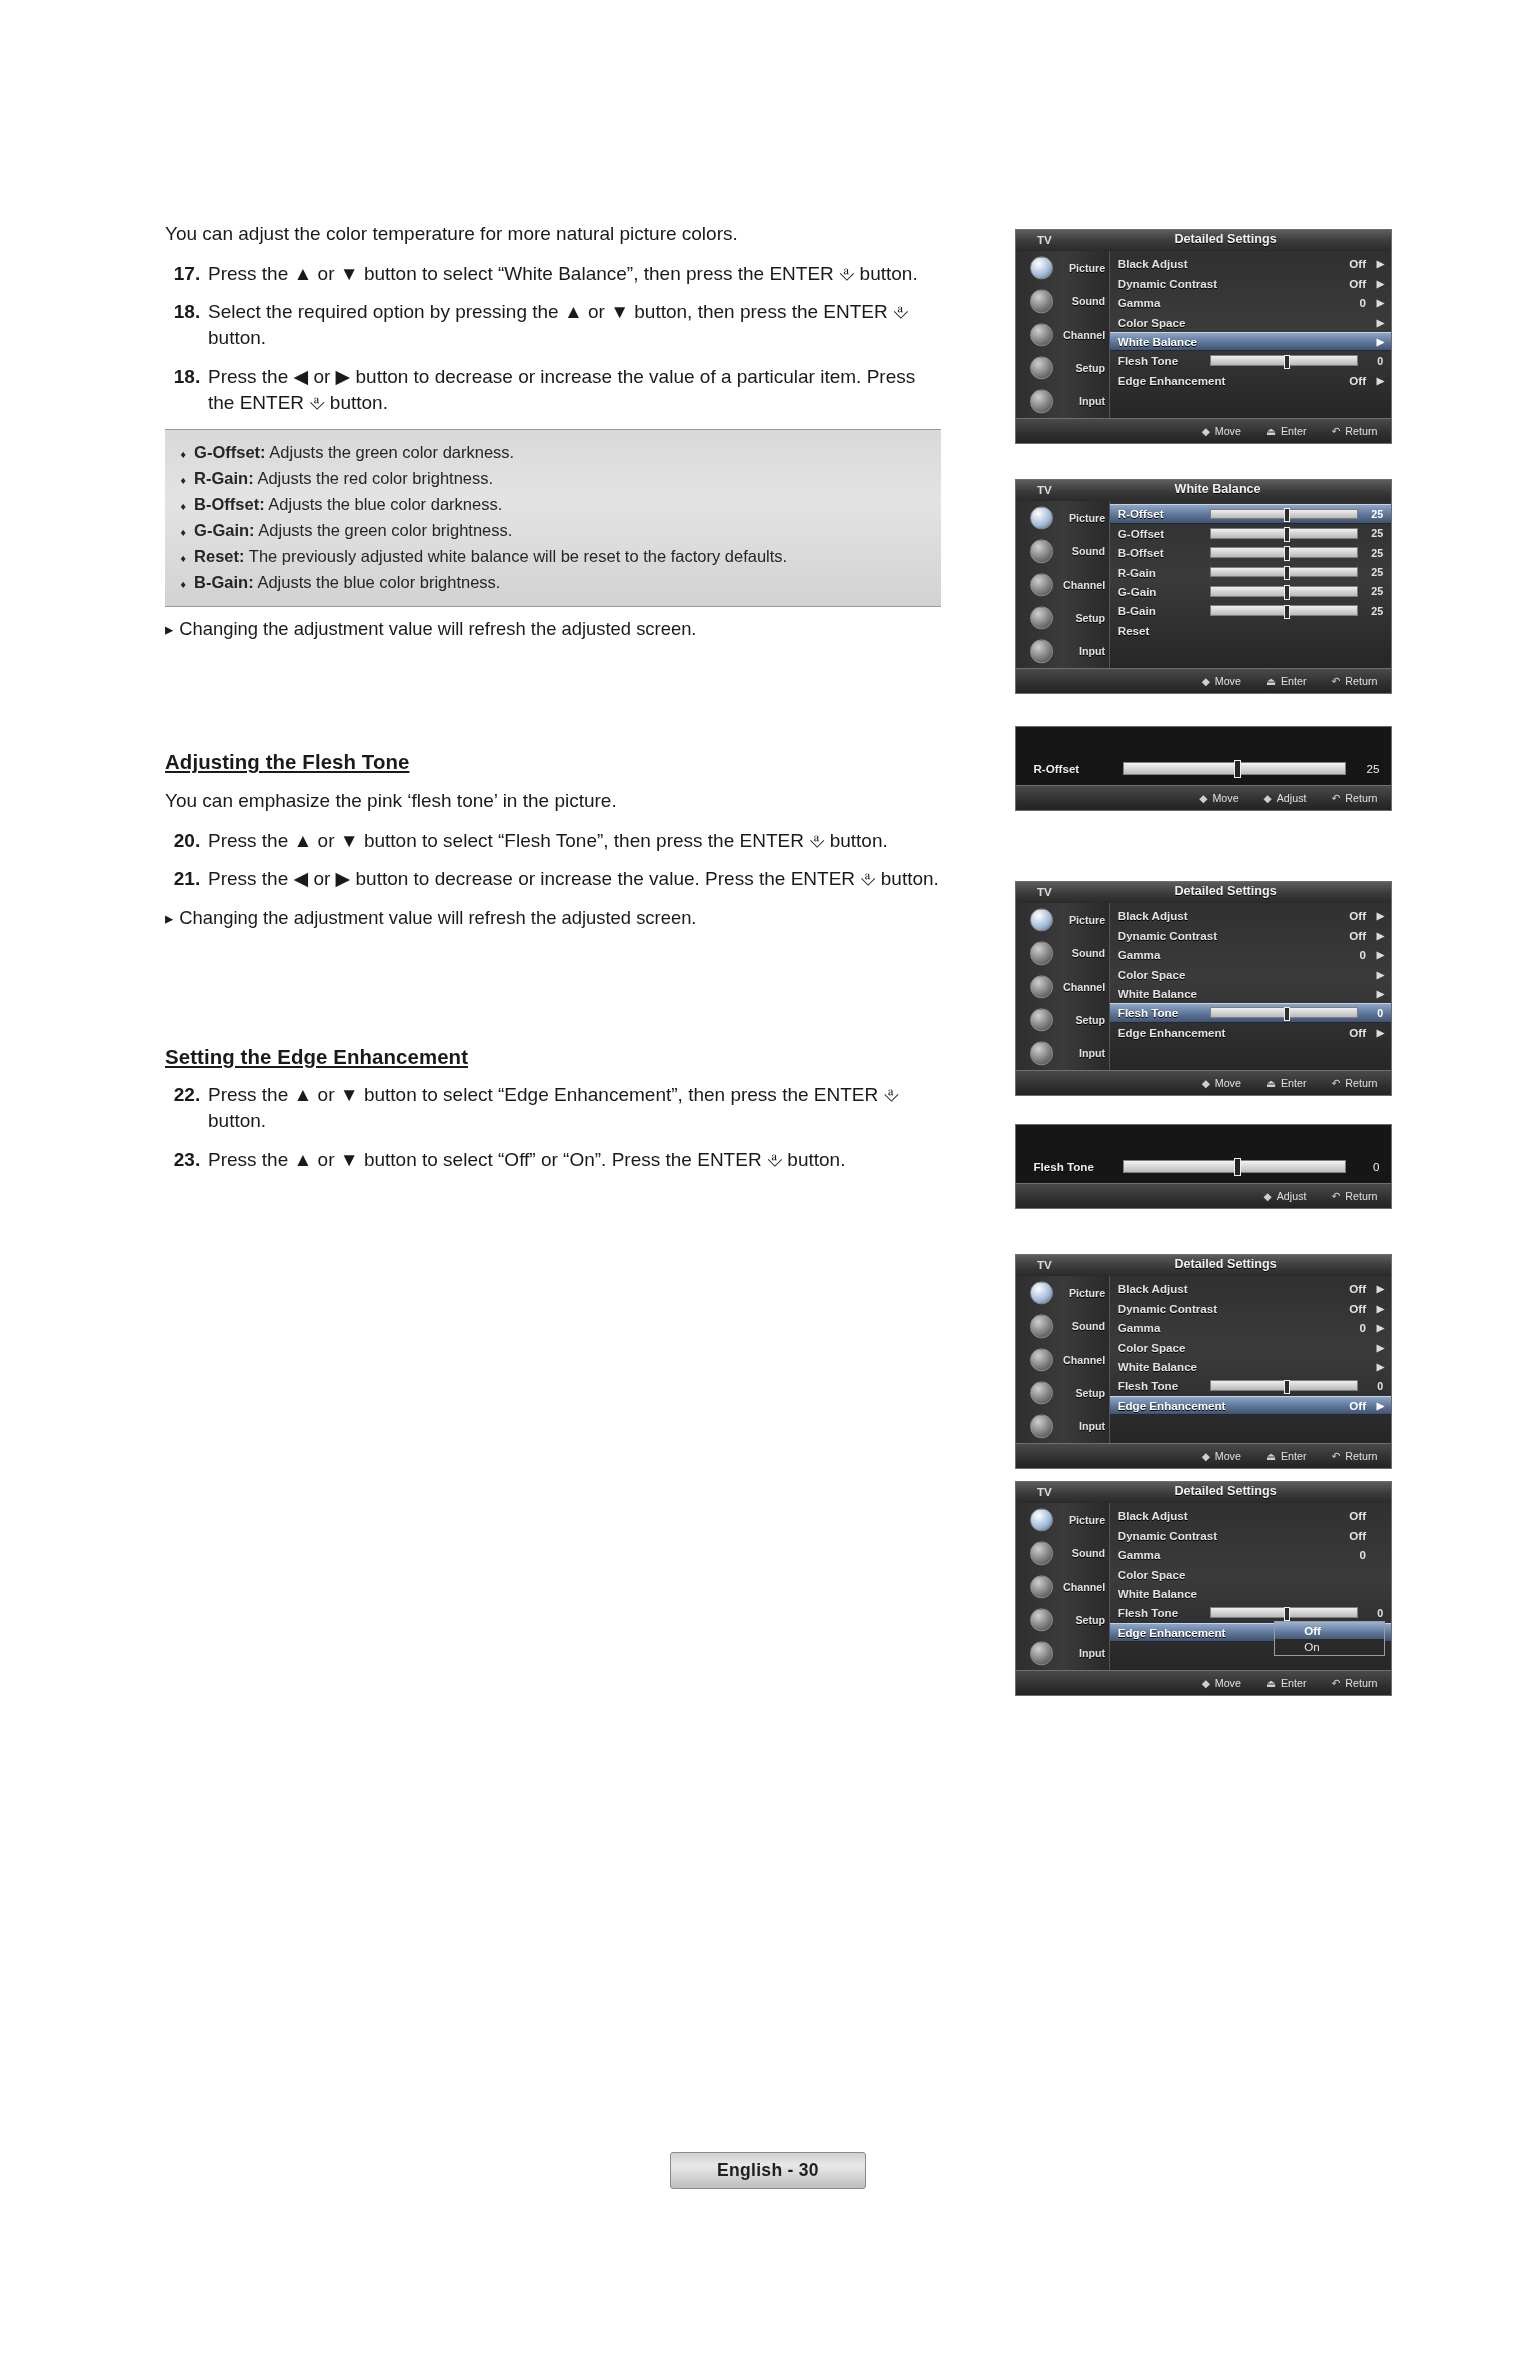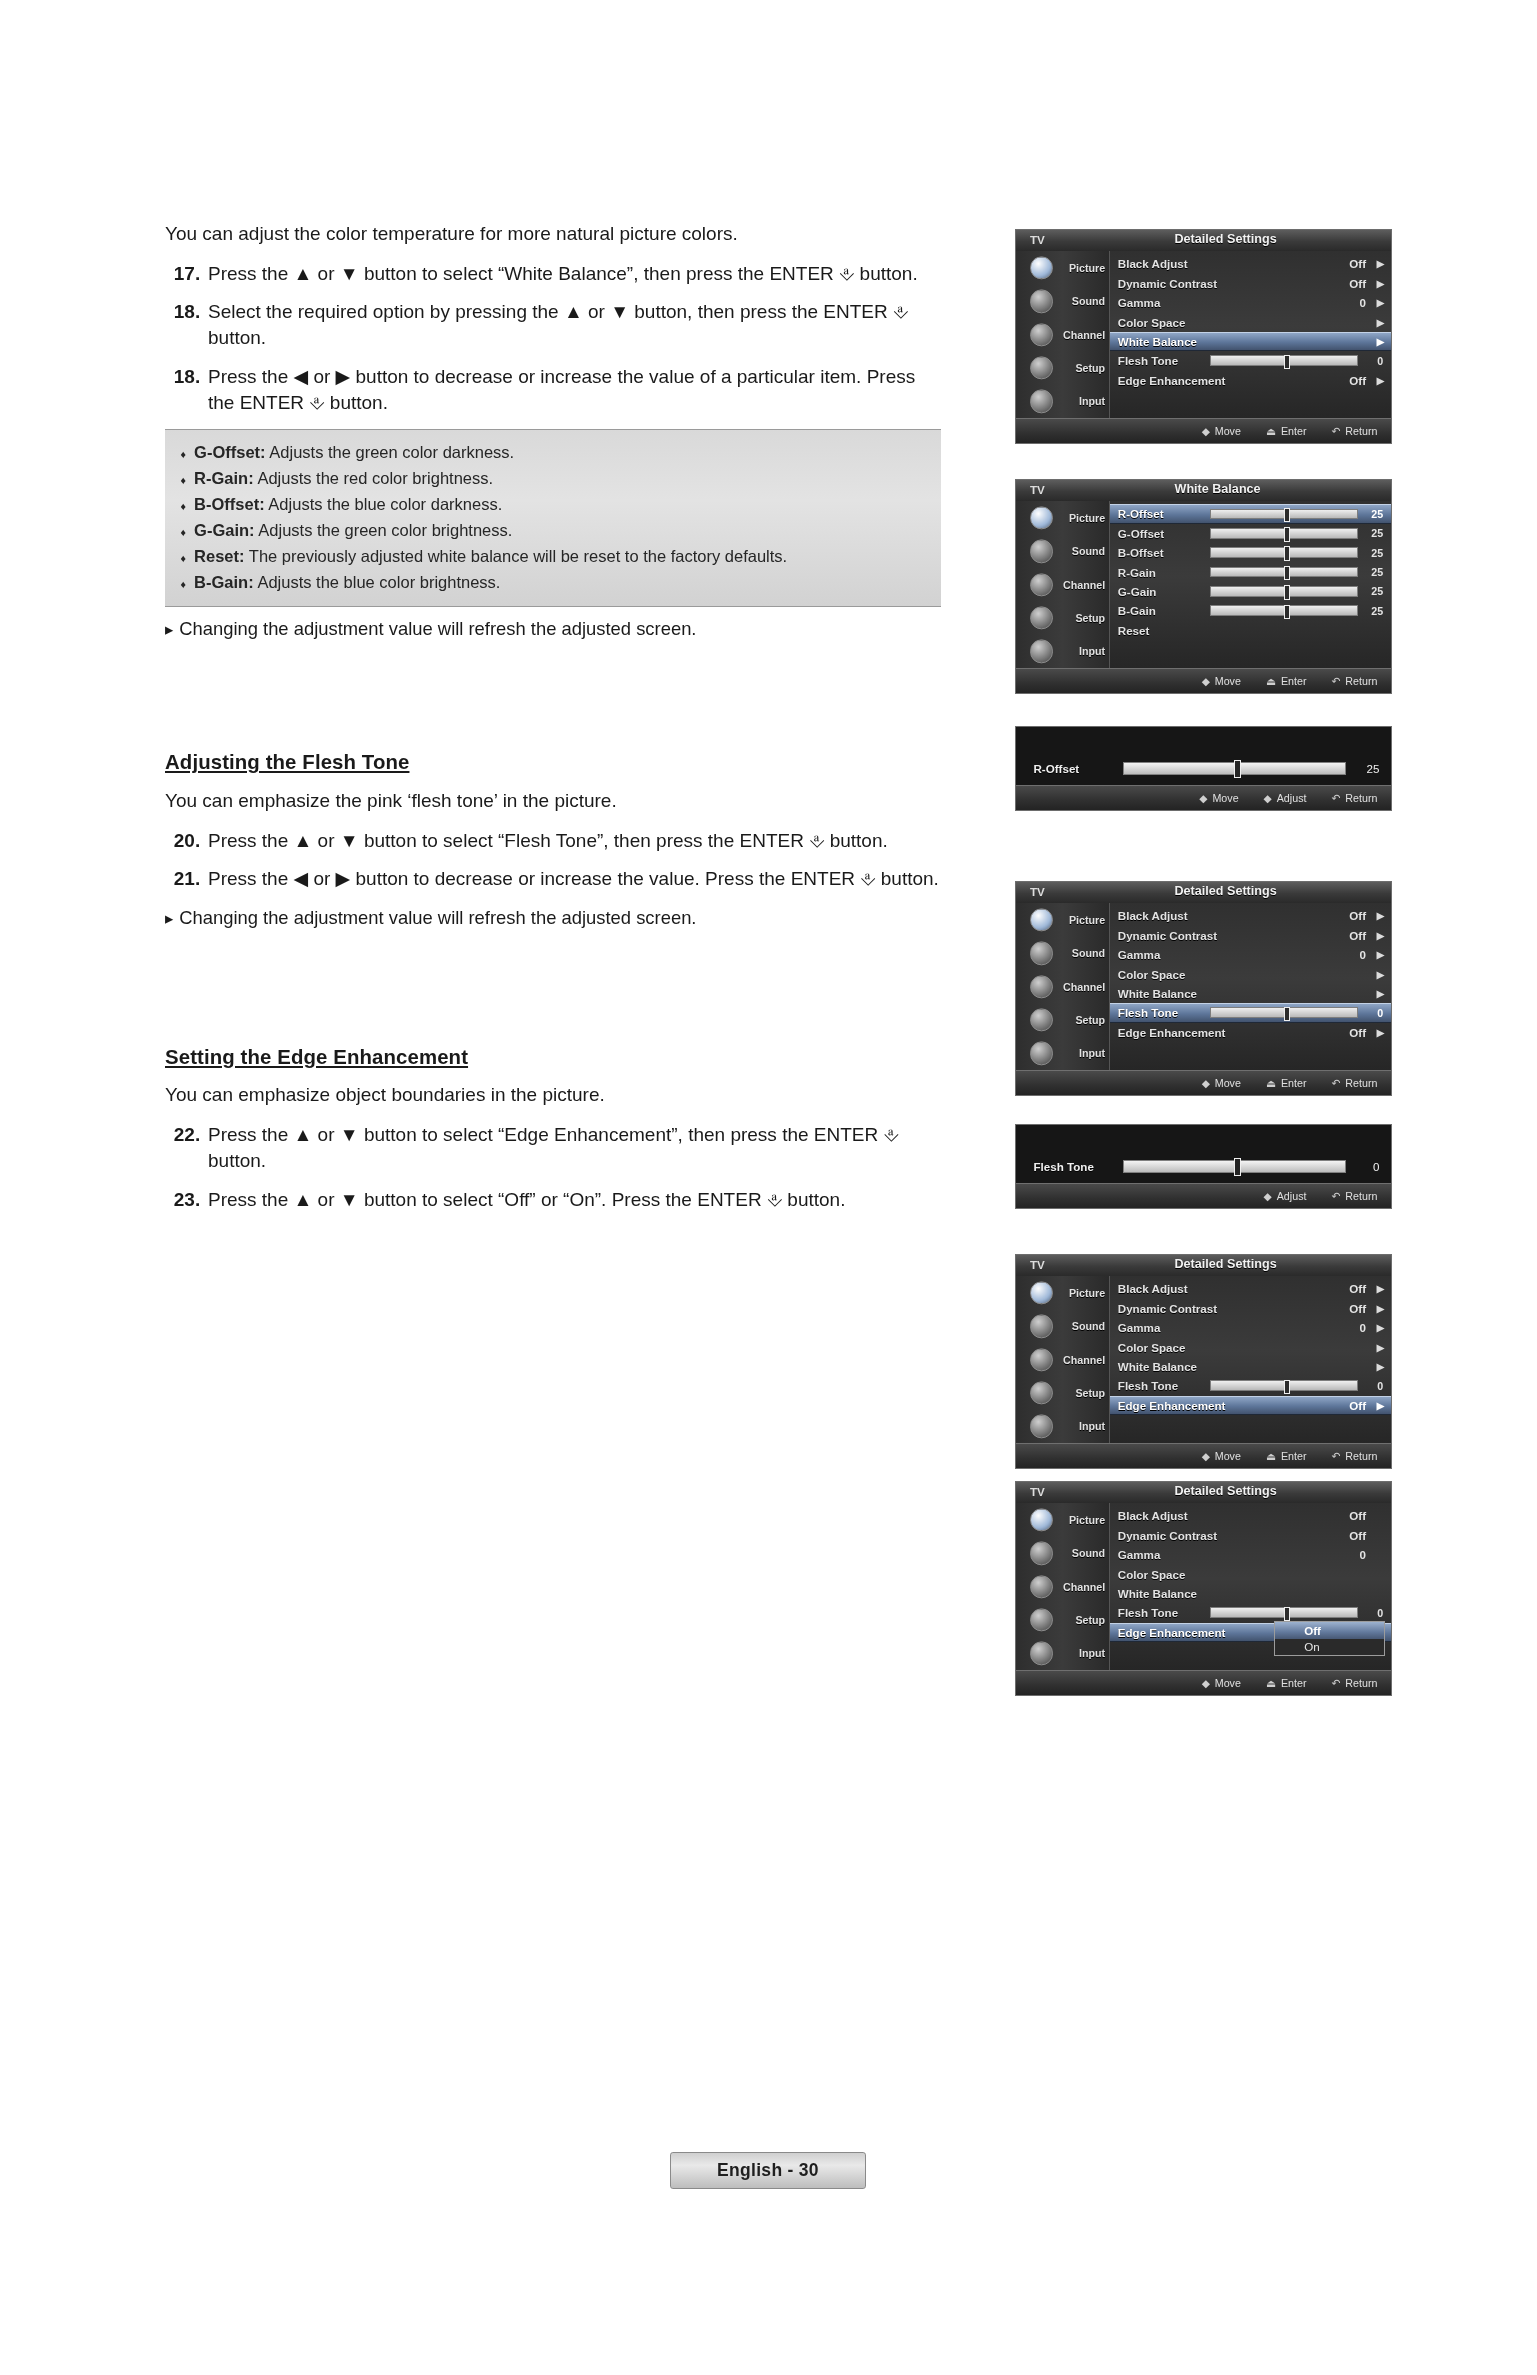--- a/index.html
+++ b/index.html
@@ -106,21 +106,21 @@
     left: 50%;
     transform: translateX(-29px);
     font-size: 12.6px;
     font-weight: bold;
     color: #f2f2f2;
     text-shadow: 0 1px 0 #000;
     white-space: nowrap;
   }
   .osd .tv-label {
     position: absolute;
-    left: 14px; top: 2.9px;
+    left: 21px; top: 2.9px;
     font-size: 11.6px;
     font-weight: bold;
     color: #dcdcdc;
   }
   
   .rail {
     position: absolute;
     left: 0;
     top: 21.3px;
     bottom: 25px;
@@ -371,21 +371,20 @@
         <div class="step-body">Press the ◀ or ▶ button to decrease or increase the value. Press the ENTER ⎀ button.</div>
       </div>
 
       <div class="refresh-note">
         <span class="rarrow">▸</span><span>Changing the adjustment value will refresh the adjusted screen.</span>
       </div>
     </div>
 
     <div class="section" style="margin-top:115px">
       <div class="sec-title">Setting the Edge Enhancement</div>
-      <div class="sec-intro">You can emphasize object boundaries in the picture.</div>
 
       <div class="step">
         <div class="step-num">22.</div>
         <div class="step-body">Press the ▲ or ▼ button to select “Edge Enhancement”, then press the ENTER ⎀ button.</div>
       </div>
       <div class="step">
         <div class="step-num">23.</div>
         <div class="step-body">Press the ▲ or ▼ button to select “Off” or “On”. Press the ENTER ⎀ button.</div>
       </div>
     </div>

